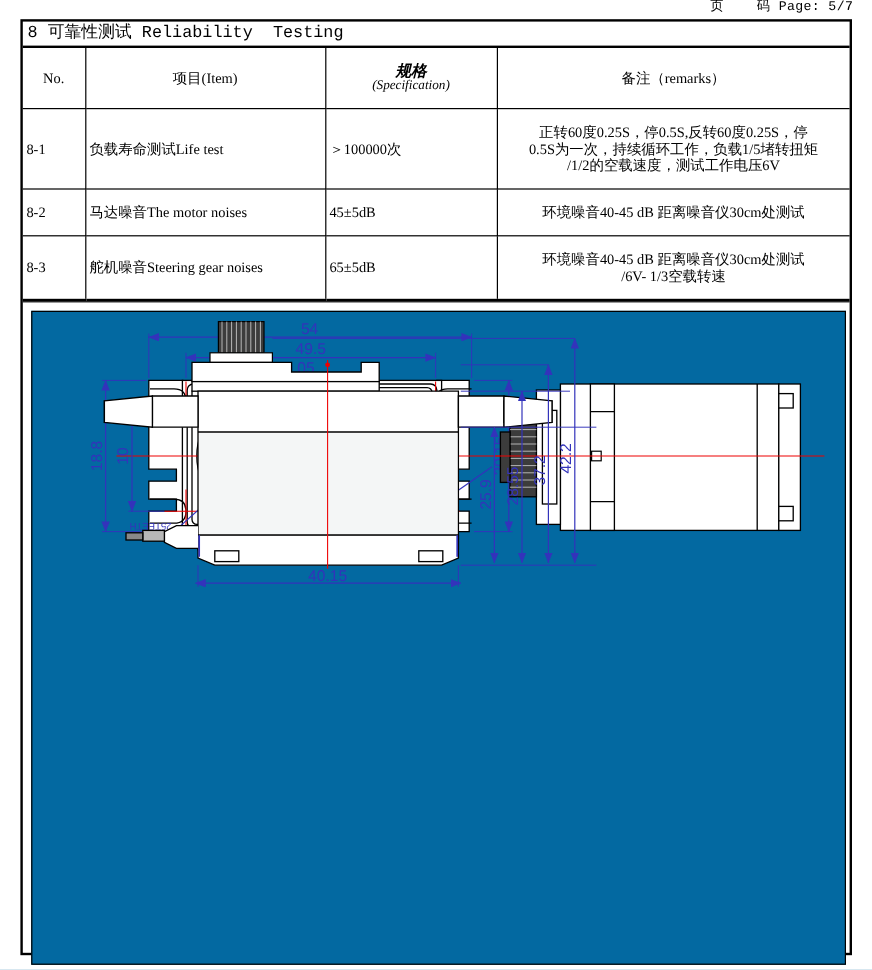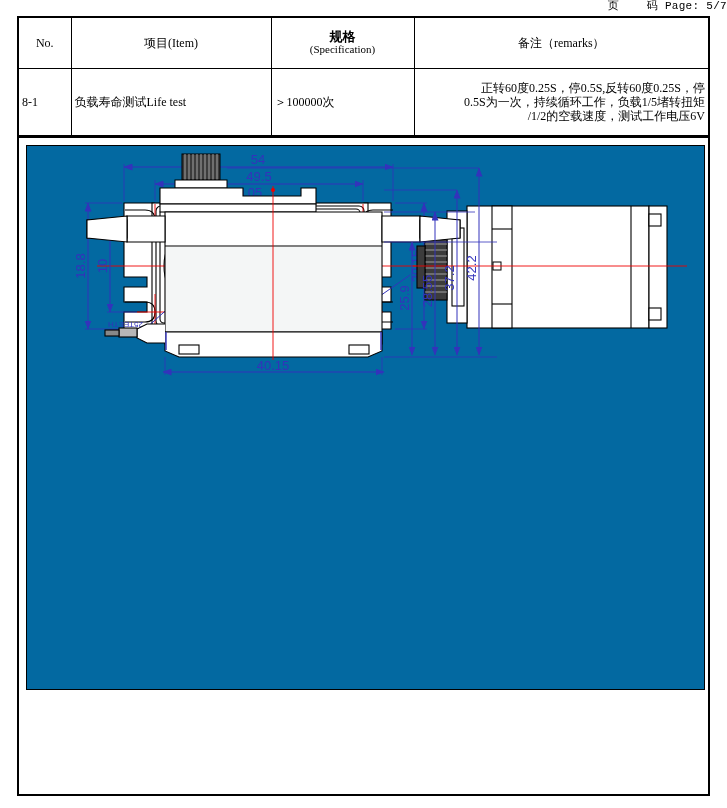--- a/index.html
+++ b/index.html
@@ -23,21 +23,21 @@
     display: flex;
     align-items: flex-start;
     justify-content: flex-end;
   }
   .page-header-text {
     font-family: "Liberation Mono", "DejaVu Sans Mono", monospace;
     font-size: 11px;
     line-height: 13px;
     letter-spacing: 0.3px;
     white-space: pre;
-    padding-right: 0;
+    padding-right: 16px;
   }
 
   
   .sheet {
     position: absolute;
     left: 17px; top: 16px;
     width: 693px; height: 780px;
     border: 2px solid #000;
     background: #fff;
   }
@@ -82,28 +82,29 @@
 
   .thead td {
     text-align: center;
     font-weight: bold;
     font-size: 13px;
     height: 34px;
   }
   .spec-head {
     line-height: 13px;
     display: block;
+    font-style: italic;
   }
   .spec-head .l1 { font-weight: bold; font-size: 13px; }
   .spec-head .l2 { font-size: 11px; font-weight: normal; display:block; margin-top:-1px;}
 
   .cell-no   { font-size: 12px; text-align: left; padding-left: 5px; }
   .cell-item { font-size: 12.5px; text-align: left; margin-top: 41px; }
   .cell-spec { font-size: 12.5px; text-align: left; padding-left: 5px; }
-  .cell-rem  { font-size: 12px; text-align: right; line-height: 14.5px; }
+  .cell-rem  { font-size: 12px; text-align: center; line-height: 14.5px; }
 
   .r1 td { height: 45px; }
   .r2 td { height: 26px; }
   .r3 td { height: 34px; }
   .r4 td { height: 32px; }
   .clip3 {
     display: block;
     max-height: 42px;
     overflow: hidden;
   }
@@ -126,20 +127,21 @@
 </style>
 </head>
 <body>
 
 <div class="page-header">
   <span class="page-header-text">页    码 Page: 5/7</span>
 </div>
 
 <div class="sheet">
 
+  <div class="section-bar">8 可靠性测试 Reliability  Testing</div>
 
   <table class="rel">
     <colgroup>
       <col class="col-no">
         <col class="col-item">
         <col class="col-spec">
         <col class="col-rem">
     </colgroup>
     <tbody>
       <tr class="thead">
@@ -160,21 +162,36 @@
         <td class="cell-spec">＞100000次</td>
         <td class="cell-rem">
           <span class="clip3">
             <span>正转60度0.25S，停0.5S,反转60度0.25S，停</span><br>
             <span>0.5S为一次，持续循环工作，负载1/5堵转扭矩</span><br>
             <span>/1/2的空载速度，测试工作电压6V</span>
           </span>
         </td>
       </tr>
 
-
+      <tr class="r2">
+        <td class="cell-no">8-2</td>
+        <td class="cell-item">马达噪音The motor noises</td>
+        <td class="cell-spec">45±5dB</td>
+        <td class="cell-rem">环境噪音40-45 dB   距离噪音仪30cm处测试</td>
+      </tr>
+
+      <tr class="r3">
+        <td class="cell-no">8-3</td>
+        <td class="cell-item">舵机噪音Steering gear noises</td>
+        <td class="cell-spec">65±5dB</td>
+        <td class="cell-rem">
+          <span>环境噪音40-45 dB   距离噪音仪30cm处测试</span><br>
+          <span>/6V- 1/3空载转速</span>
+        </td>
+      </tr>
 
     </tbody>
   </table>
 
 
   <div class="drawing-area">
     <div class="drawing-inner">
 
       <svg class="svg-wrap" width="683" height="546" viewBox="0 0 683 546">
         <defs>

